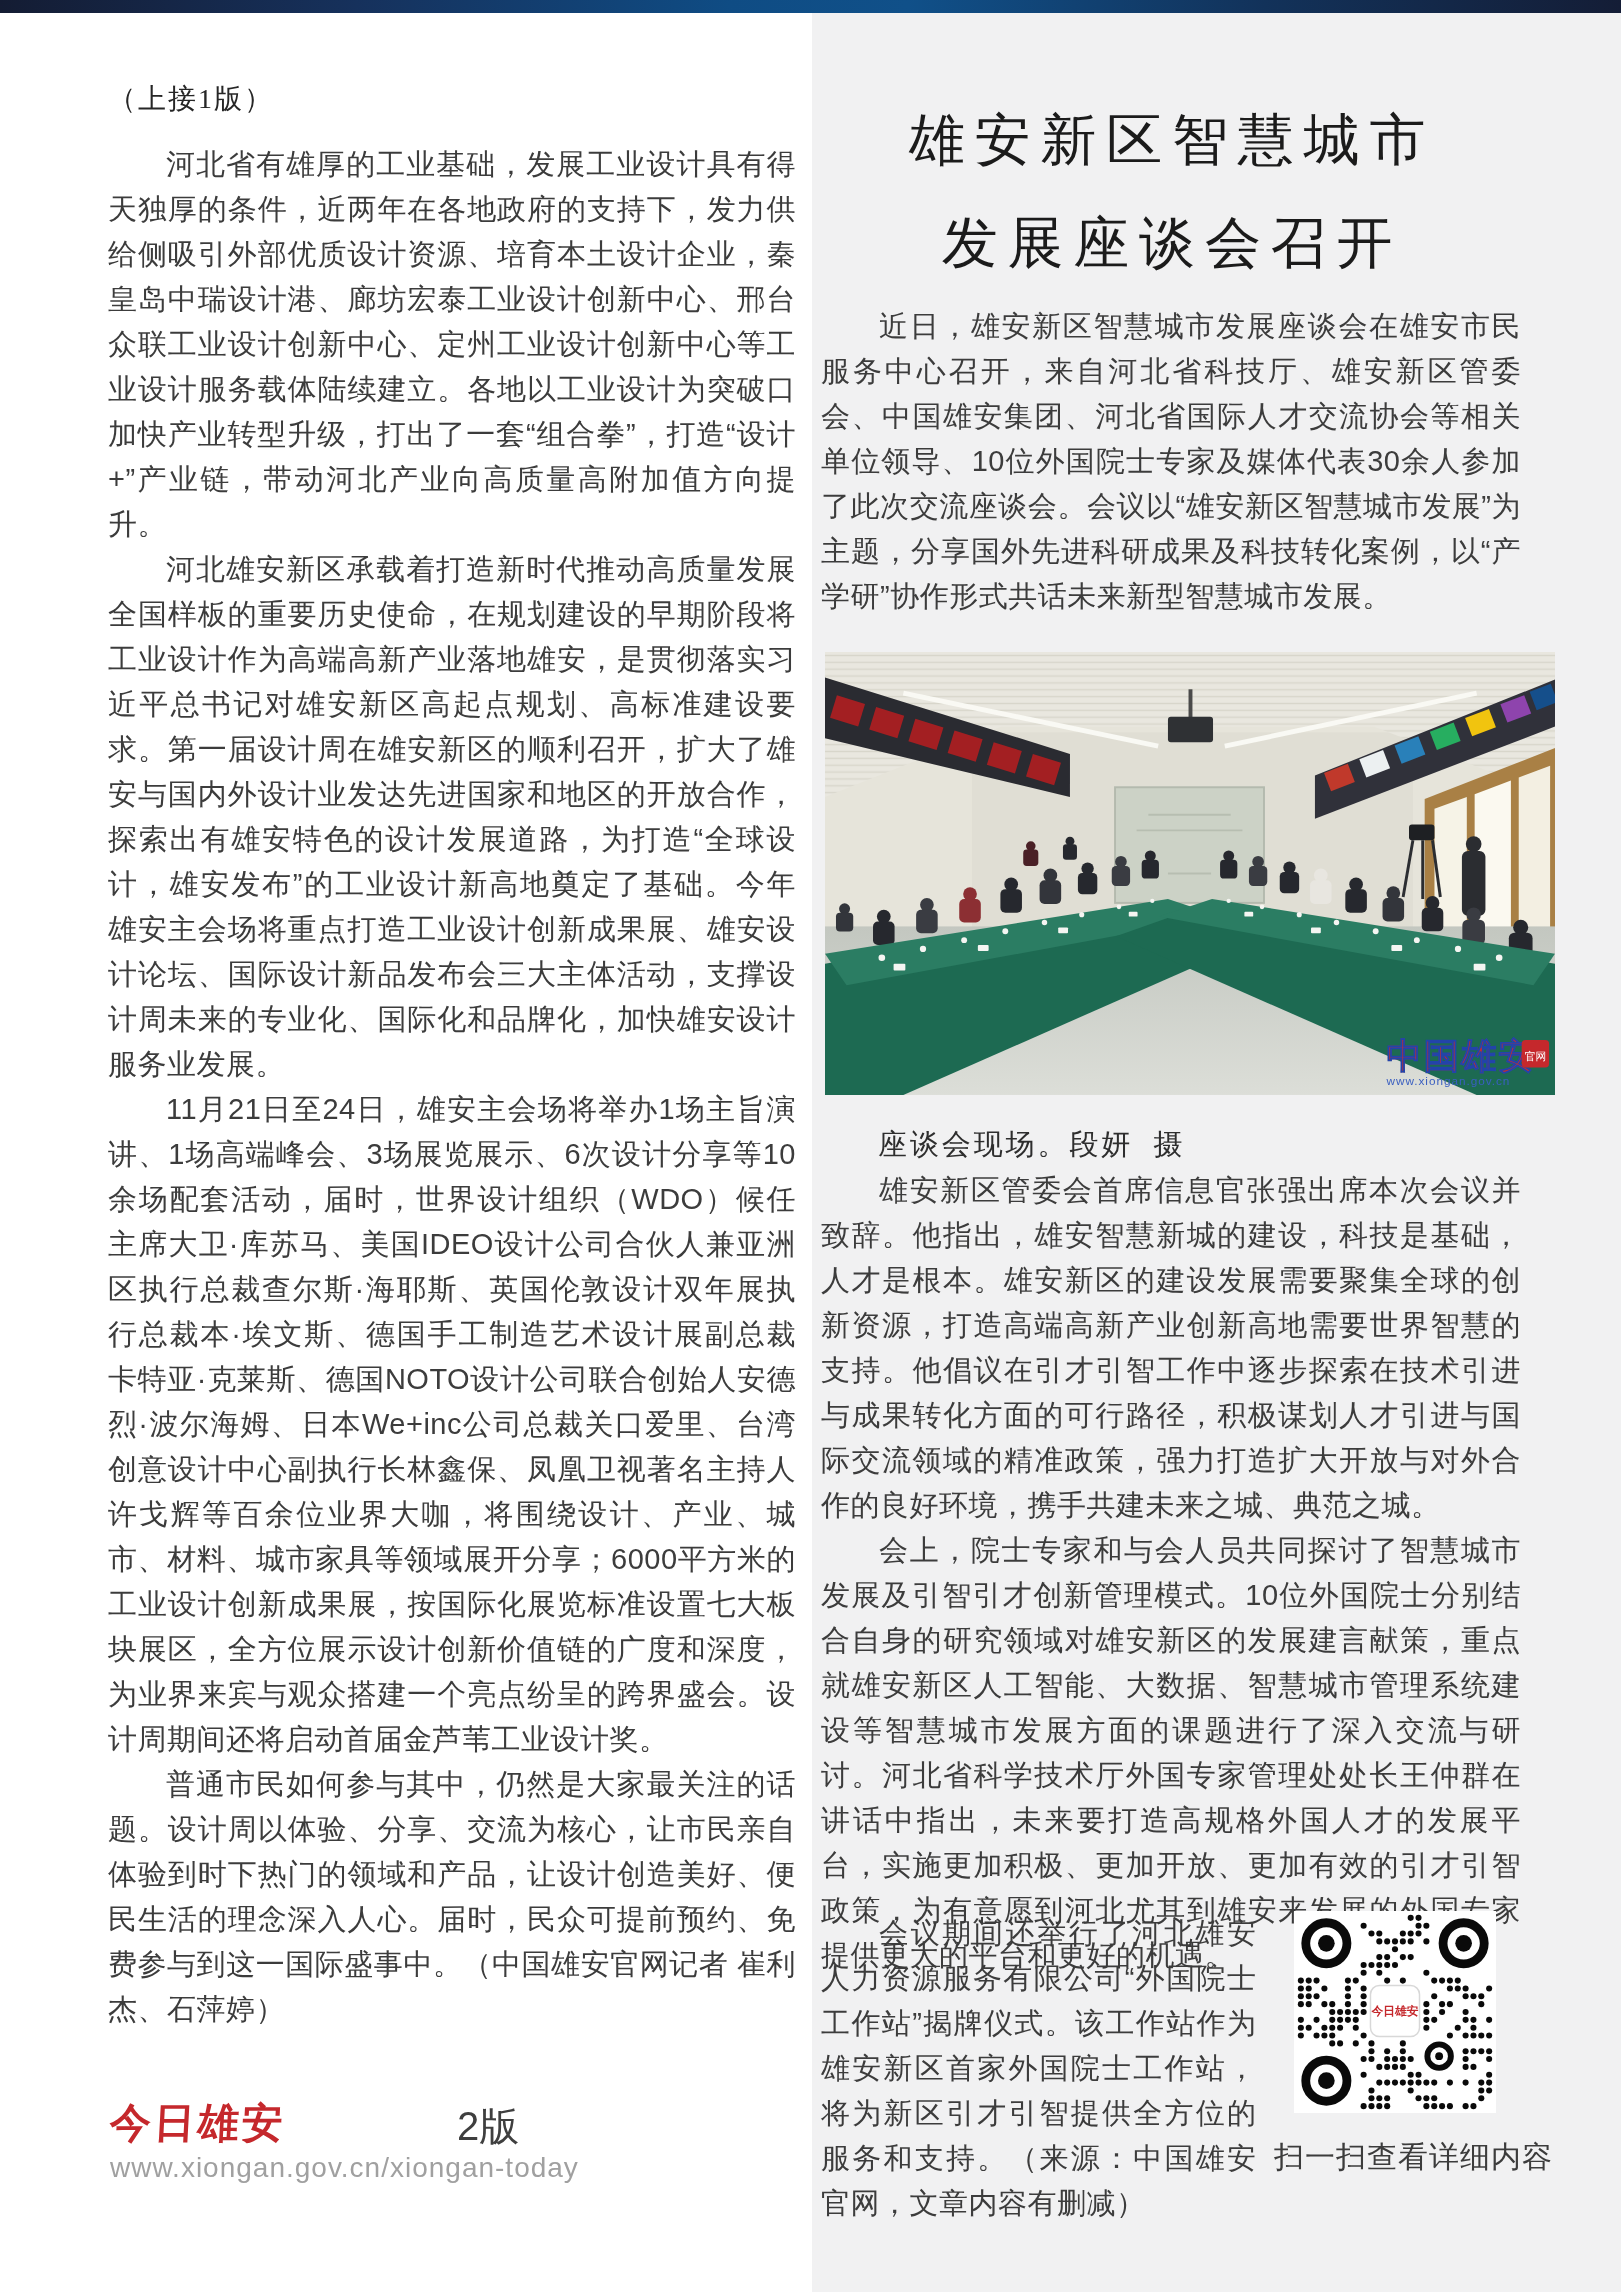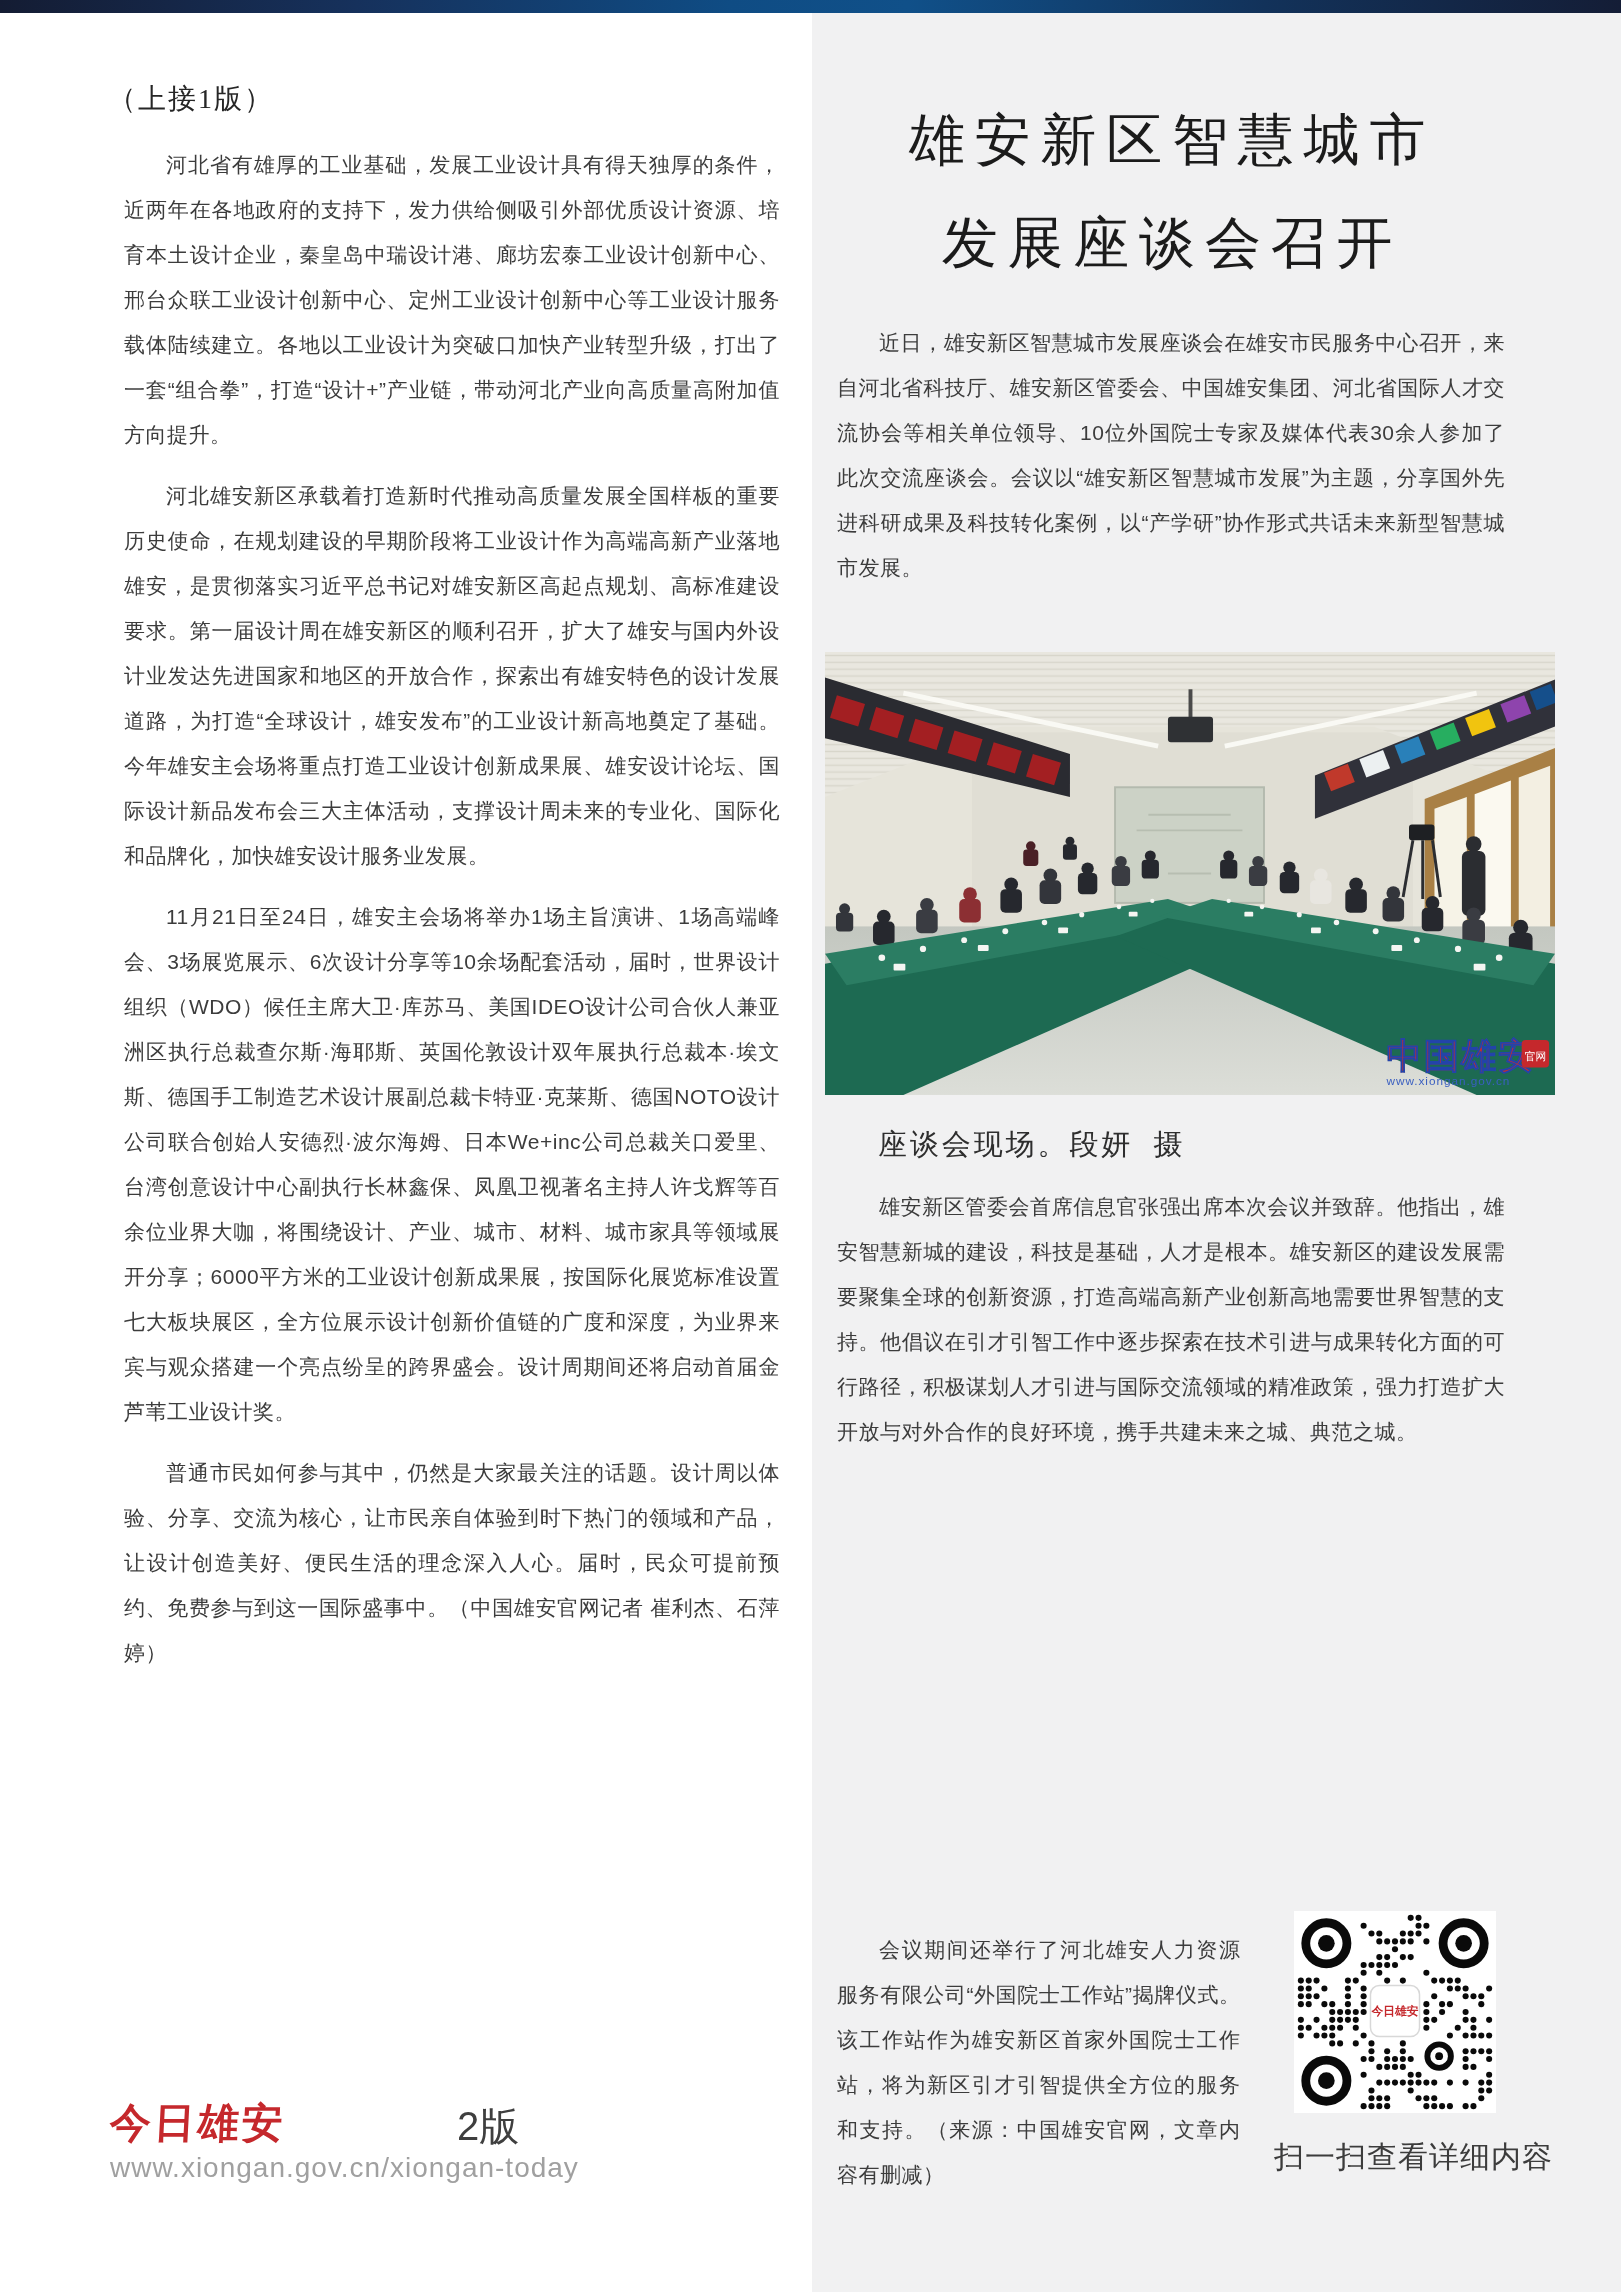--- a/index.html
+++ b/index.html
@@ -18,22 +18,22 @@
     position:absolute;left:812px;top:12.7px;width:810px;height:2280px;
     background:#f1f1f2;
   }
   
   #left-column{position:absolute;left:108px;top:80px;width:688px;}
   .continuation{
     font-family:"Liberation Serif","DejaVu Serif",serif;
     font-size:28px;color:#262626;letter-spacing:2px;margin-bottom:23.5px;
   }
   .body-para{
-    font-size:21px;line-height:45px;color:#3c3c3c;text-align:justify;
-    text-indent:2em;letter-spacing:0.5px;margin:16px;
+    font-size:29px;line-height:45px;color:#3c3c3c;text-align:justify;
+    text-indent:2em;letter-spacing:0.5px;margin:0;
   }
   
   .rc-head{
     position:absolute;left:821px;top:93px;width:702px;text-align:center;
     font-family:"Liberation Serif","DejaVu Serif",serif;
     font-size:56px;line-height:94px;color:#1b1b1b;letter-spacing:9.8px;
   }
   #rc-head2{top:196px;}
   #rc-lead{position:absolute;left:821px;top:304px;width:700px;}
   #rc-photo{position:absolute;left:825px;top:652px;width:730px;height:443px;display:block;}
@@ -227,20 +227,21 @@
     <rect x="711" y="396" width="28" height="28" rx="4" fill="#c5282c"></rect>
     <text x="725" y="416" font-size="11" fill="#ffffff" text-anchor="middle">官网</text>
     <text x="573" y="442" font-size="12" fill="#3a5fc0" letter-spacing="1">www.xiongan.gov.cn</text>
   </g>
 </svg>
 
 <div id="rc-caption">座谈会现场。段妍 摄</div>
 
 <div id="rc-body">
   <p class="body-para">雄安新区管委会首席信息官张强出席本次会议并致辞。他指出，雄安智慧新城的建设，科技是基础，人才是根本。雄安新区的建设发展需要聚集全球的创新资源，打造高端高新产业创新高地需要世界智慧的支持。他倡议在引才引智工作中逐步探索在技术引进与成果转化方面的可行路径，积极谋划人才引进与国际交流领域的精准政策，强力打造扩大开放与对外合作的良好环境，携手共建未来之城、典范之城。</p>
+  <p class="body-para">会上，院士专家和与会人员共同探讨了智慧城市发展及引智引才创新管理模式。10位外国院士分别结合自身的研究领域对雄安新区的发展建言献策，重点就雄安新区人工智能、大数据、智慧城市管理系统建设等智慧城市发展方面的课题进行了深入交流与研讨。河北省科学技术厅外国专家管理处处长王仲群在讲话中指出，未来要打造高规格外国人才的发展平台，实施更加积极、更加开放、更加有效的引才引智政策，为有意愿到河北尤其到雄安来发展的外国专家提供更大的平台和更好的机遇。</p>
 </div>
 
 <div id="rc-lastrow">
   <p class="body-para p4text">会议期间还举行了河北雄安人力资源服务有限公司“外国院士工作站”揭牌仪式。该工作站作为雄安新区首家外国院士工作站，将为新区引才引智提供全方位的服务和支持。（来源：中国雄安官网，文章内容有删减）</p>
   <div class="qr-col">
     <svg id="qr-svg" width="202" height="202" viewBox="0 0 206 206" xmlns="http://www.w3.org/2000/svg">
       <rect width="206" height="206" fill="#ffffff"></rect>
       <g class="modules" fill="#0a0a0a">
           <circle cx="119" cy="7" r="3.1"></circle>
           <circle cx="127" cy="7" r="3.1"></circle>

